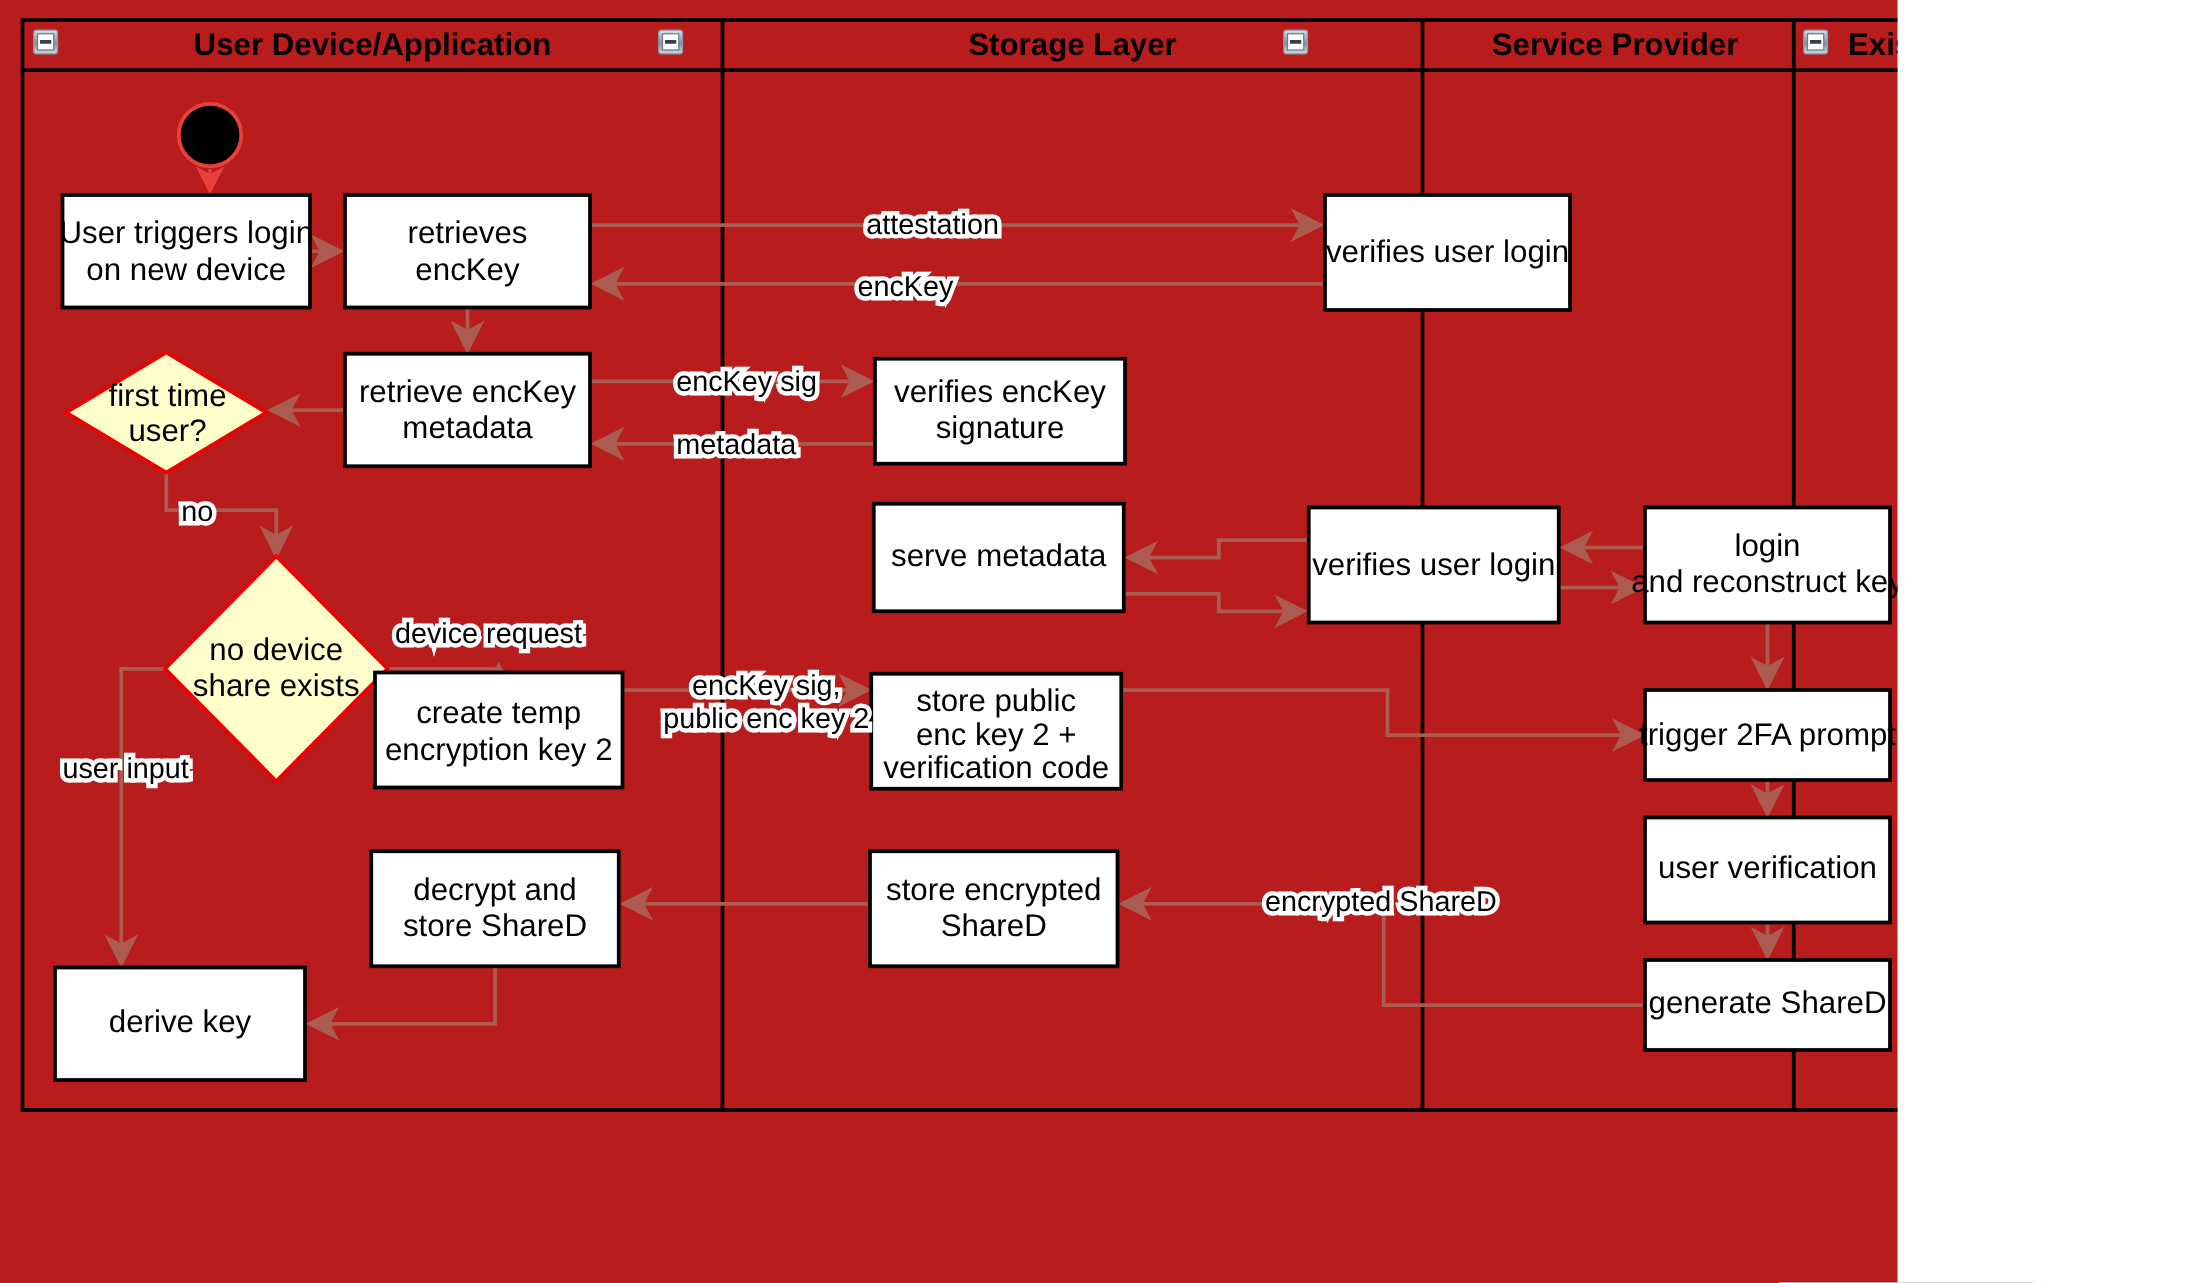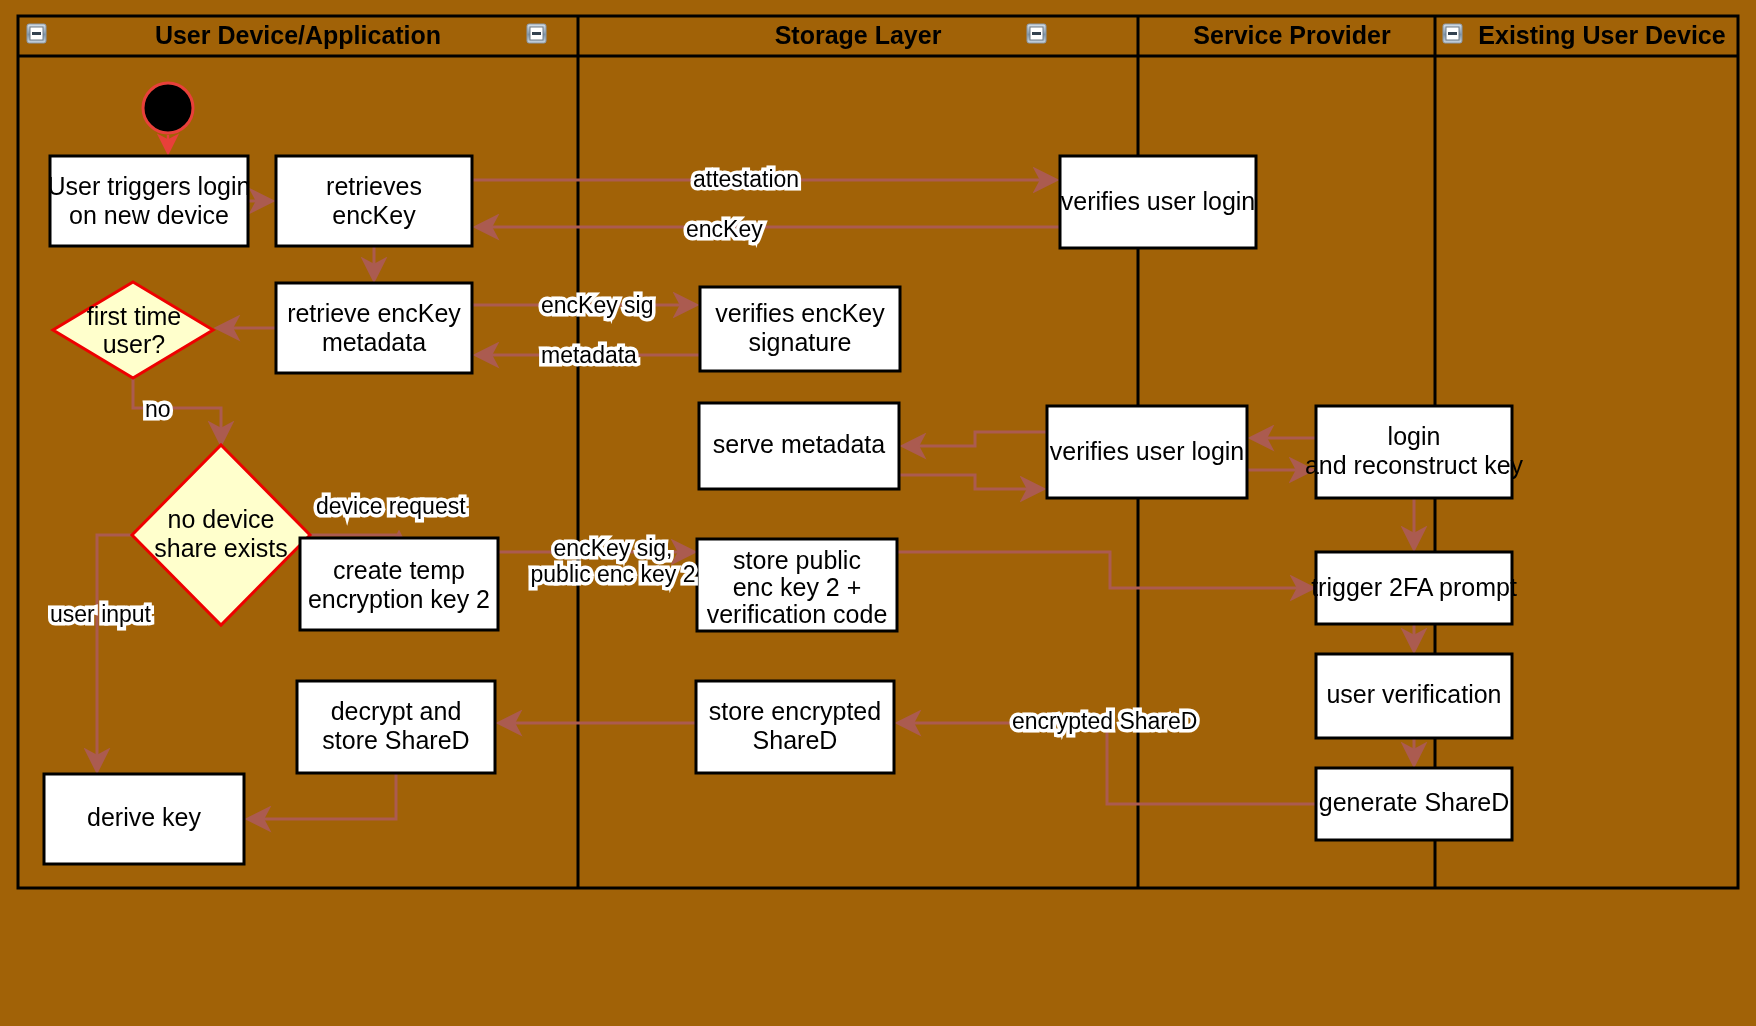--- a/index.html
+++ b/index.html
@@ -2,23 +2,23 @@
 <html><head>
 <meta charset="utf-8">
 <style>
   html, body {
     margin: 0;
     padding: 0;
     background: #ffffff;
   }
   #canvas {
     position: relative;
-    width: 1756px;
+    width: 1518px;
     height: 1026px;
-    background: #a16207;
+    background: #b91c1c;
     font-family: "Liberation Sans", sans-serif;
     overflow: hidden;
   }
   svg#diagram {
     position: absolute;
     left: 0;
     top: 0;
     width: 1756px;
     height: 1026px;
   }

